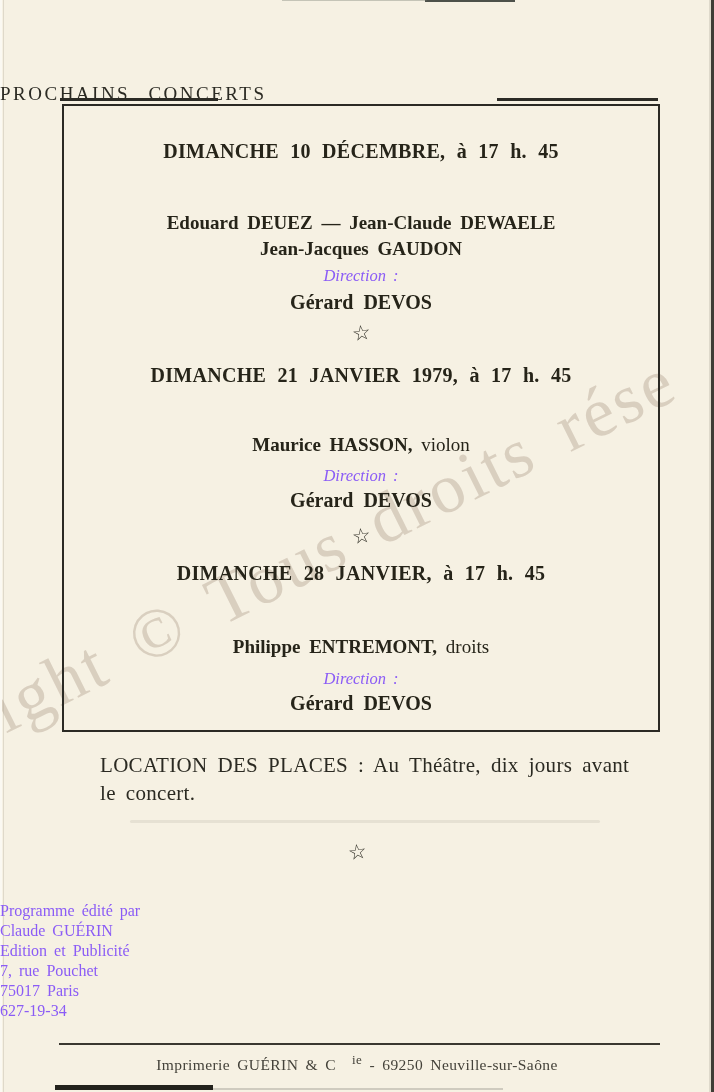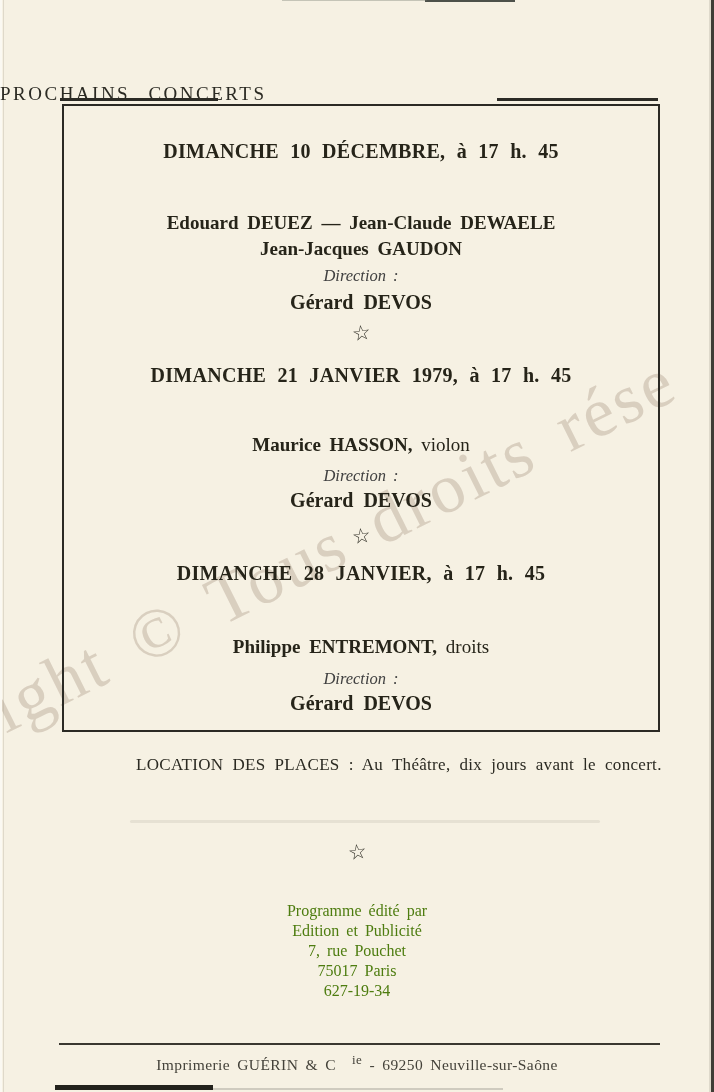--- a/index.html
+++ b/index.html
@@ -42,32 +42,32 @@
   .box {
     position:absolute; left:62px; top:104px; width:598px; height:628px;
     border:2px solid #2b2a24;
   }
   .bl { position:absolute; left:0; right:0; text-align:center; line-height:1; }
   .date { font-weight:bold; font-size:20px; word-spacing:6px; letter-spacing:.3px; }
   .prog { font-size:30px; font-weight:bold; }
   .prog .condense { display:inline-block; transform:scaleX(.75); transform-origin:center; letter-spacing:1px; word-spacing:6px; color:#1d1c16; }
   .perf { font-weight:bold; font-size:19px; word-spacing:4px; }
   .perf .inst { font-weight:normal; }
-  .dir  { font-style:italic; font-size:16.5px; word-spacing:3px; color:#404040; }
+  .dir  { font-style:italic; font-size:16.5px; word-spacing:3px; color:#8b5cf6; }
   .cond { font-weight:bold; font-size:20px; word-spacing:5px; }
   .star { font-size:21px; color:#3a382f; font-family:"DejaVu Sans",sans-serif; }
   .star span { display:inline-block; transform:rotate(-8deg); }
 
   
-  .booking { position:absolute; left:100px; top:751px; width:545px; font-size:17px; line-height:28px; word-spacing:4.5px; letter-spacing:.3px; color:#2b2a22;margin-left:36px; }
+  .booking { position:absolute; left:100px; top:751px; width:545px; font-size:21px; line-height:28px; word-spacing:4.5px; letter-spacing:.3px; color:#2b2a22; }
 
   .mid-star { position:absolute; left:0; right:0; top:840px; text-align:center; }
 
   
-  .publisher { position:absolute; left:0; right:0; top:901px; text-align:center; font-size:16px; line-height:20px; color:#4d7c0f; }
+  .publisher { position:absolute; left:0; right:0; top:901px; font-size:16px; line-height:20px; color:#8b5cf6; }
   .publisher div { word-spacing:3px; }
 
   
   .footer-rule { position:absolute; left:59px; top:1043px; width:601px; height:2px; background:#3a3830; }
   .footer-line { position:absolute; left:0; right:0; top:1052px; text-align:center; font-size:15.5px; word-spacing:3px; letter-spacing:.4px; color:#44423a; }
   .footer-line sup { font-size:13px;margin-left:16px; }
 </style>
 </head>
 <body>
 
@@ -111,20 +111,21 @@
   </div>
 
   <div class="booking">
     <div>LOCATION DES PLACES : Au Théâtre, dix jours avant le concert.</div>
   </div>
 
   <div class="mid-star star"><span>☆</span></div>
 
   <div class="publisher">
     <div>Programme édité par</div>
+    <div>Claude GUÉRIN</div>
     <div>Edition et Publicité</div>
     <div>7, rue Pouchet</div>
     <div>75017 Paris</div>
     <div>627-19-34</div>
   </div>
 
   <div class="footer-rule"></div>
   <div class="footer-line"><span>Imprimerie GUÉRIN &amp; C</span><sup>ie</sup><span> - 69250 Neuville-sur-Saône</span></div>
 
   <div class="bottom-mark"></div>

